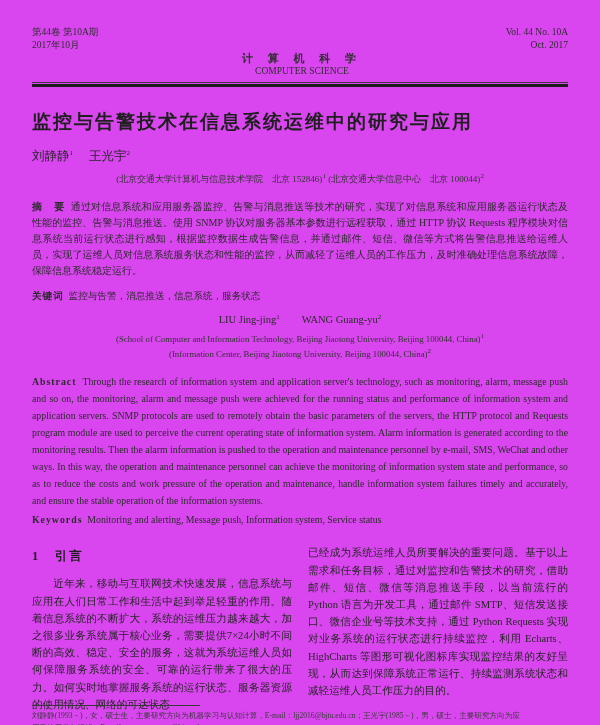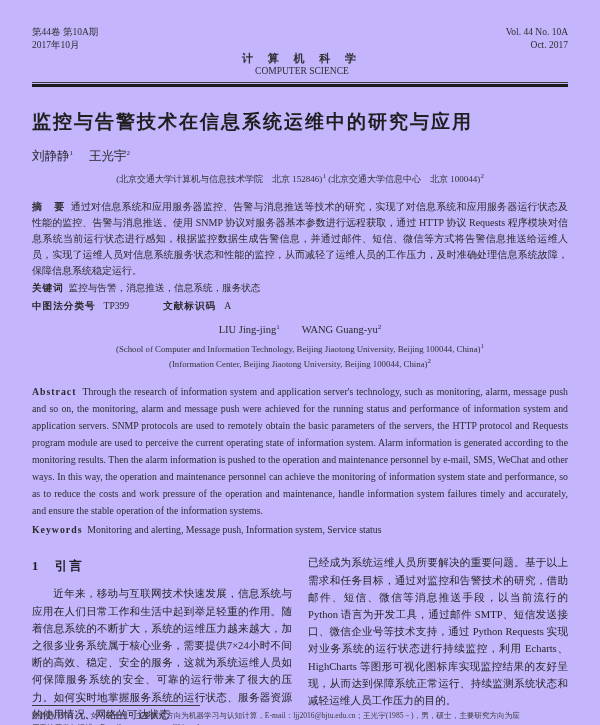--- a/index.html
+++ b/index.html
@@ -6,21 +6,21 @@
   body{
     width:600px;height:725px;
     background:#e8e6e1;
     font-family:"Liberation Serif","DejaVu Serif",serif;
     color:#262626;
     overflow:hidden;
   }
   .page{
     position:relative;
     width:600px;height:725px;
-    background:#c4b5fd;
+    background:#d946ef;
     box-sizing:border-box;
     padding:26px 32px 0 32px;
     overflow:hidden;
   }
   
   .jheader{
     display:flex;justify-content:space-between;align-items:flex-start;
     font-size:9.5px;line-height:13px;color:#2e2e2e;
   }
   .jheader .col{white-space:nowrap;}
@@ -39,21 +39,21 @@
   .cn-authors{margin-top:13px;font-size:12.5px;font-weight:normal;color:#262626;}
   .cn-authors .gap{display:inline-block;width:16px;}
   .cn-affil{margin-top:7px;text-align:center;font-size:9px;color:#333;}
   sup{font-size:7px;vertical-align:super;}
   
   .cn-abs{
     margin-top:13px;font-size:10px;line-height:16px;
     text-align:justify;color:#2b2b2b;
   }
   .lbl{font-weight:bold;letter-spacing:1px;}
-  .kw-line{margin-top:1px;font-size:9.6px;line-height:16px;color:#2b2b2b;}
+  .kw-line{margin-top:9px;font-size:9.6px;line-height:16px;color:#2b2b2b;}
   .clc-line{margin-top:2px;font-size:9.6px;line-height:16px;color:#2b2b2b;}
   .clc-line .val{font-weight:normal;margin-left:8px;}
   .clc-line .spacer{display:inline-block;width:34px;}
   
   .en-title{
     margin-top:16px;text-align:center;font-weight:bold;
     font-size:12.5px;line-height:21px;color:#1f1f1f;
   }
   .en-authors{margin-top:8px;text-align:center;font-size:10.5px;color:#2b2b2b;}
   .en-authors .gap{display:inline-block;width:22px;}
@@ -117,23 +117,20 @@
   </div>
 
   <div class="cn-abs">
     <span class="lbl">摘　要</span>&nbsp;&nbsp;<span>通过对信息系统和应用服务器监控、告警与消息推送等技术的研究，实现了对信息系统和应用服务器运行状态及性能的监控、告警与消息推送。使用 SNMP 协议对服务器基本参数进行远程获取，通过 HTTP 协议 Requests 程序模块对信息系统当前运行状态进行感知，根据监控数据生成告警信息，并通过邮件、短信、微信等方式将告警信息推送给运维人员，实现了运维人员对信息系统服务状态和性能的监控，从而减轻了运维人员的工作压力，及时准确处理信息系统故障，保障信息系统稳定运行。</span>
   </div>
 
   <div class="kw-line">
     <span class="lbl">关键词</span>&nbsp;&nbsp;<span>监控与告警，消息推送，信息系统，服务状态</span>
   </div>
 
-  <div class="clc-line">
-    <span class="lbl">中图法分类号</span><span class="val">TP399</span><span class="spacer"></span><span class="lbl">文献标识码</span><span class="val">A</span>
-  </div>
 
 
   <div class="en-authors">
     <span><span>LIU Jing-jing</span><sup>1</sup></span><span class="gap"></span><span><span>WANG Guang-yu</span><sup>2</sup></span>
   </div>
 
   <div class="en-affil">
     <div><span>(School of Computer and Information Technology, Beijing Jiaotong University, Beijing 100044, China)</span><sup>1</sup></div>
     <div><span>(Information Center, Beijing Jiaotong University, Beijing 100044, China)</span><sup>2</sup></div>
   </div>

